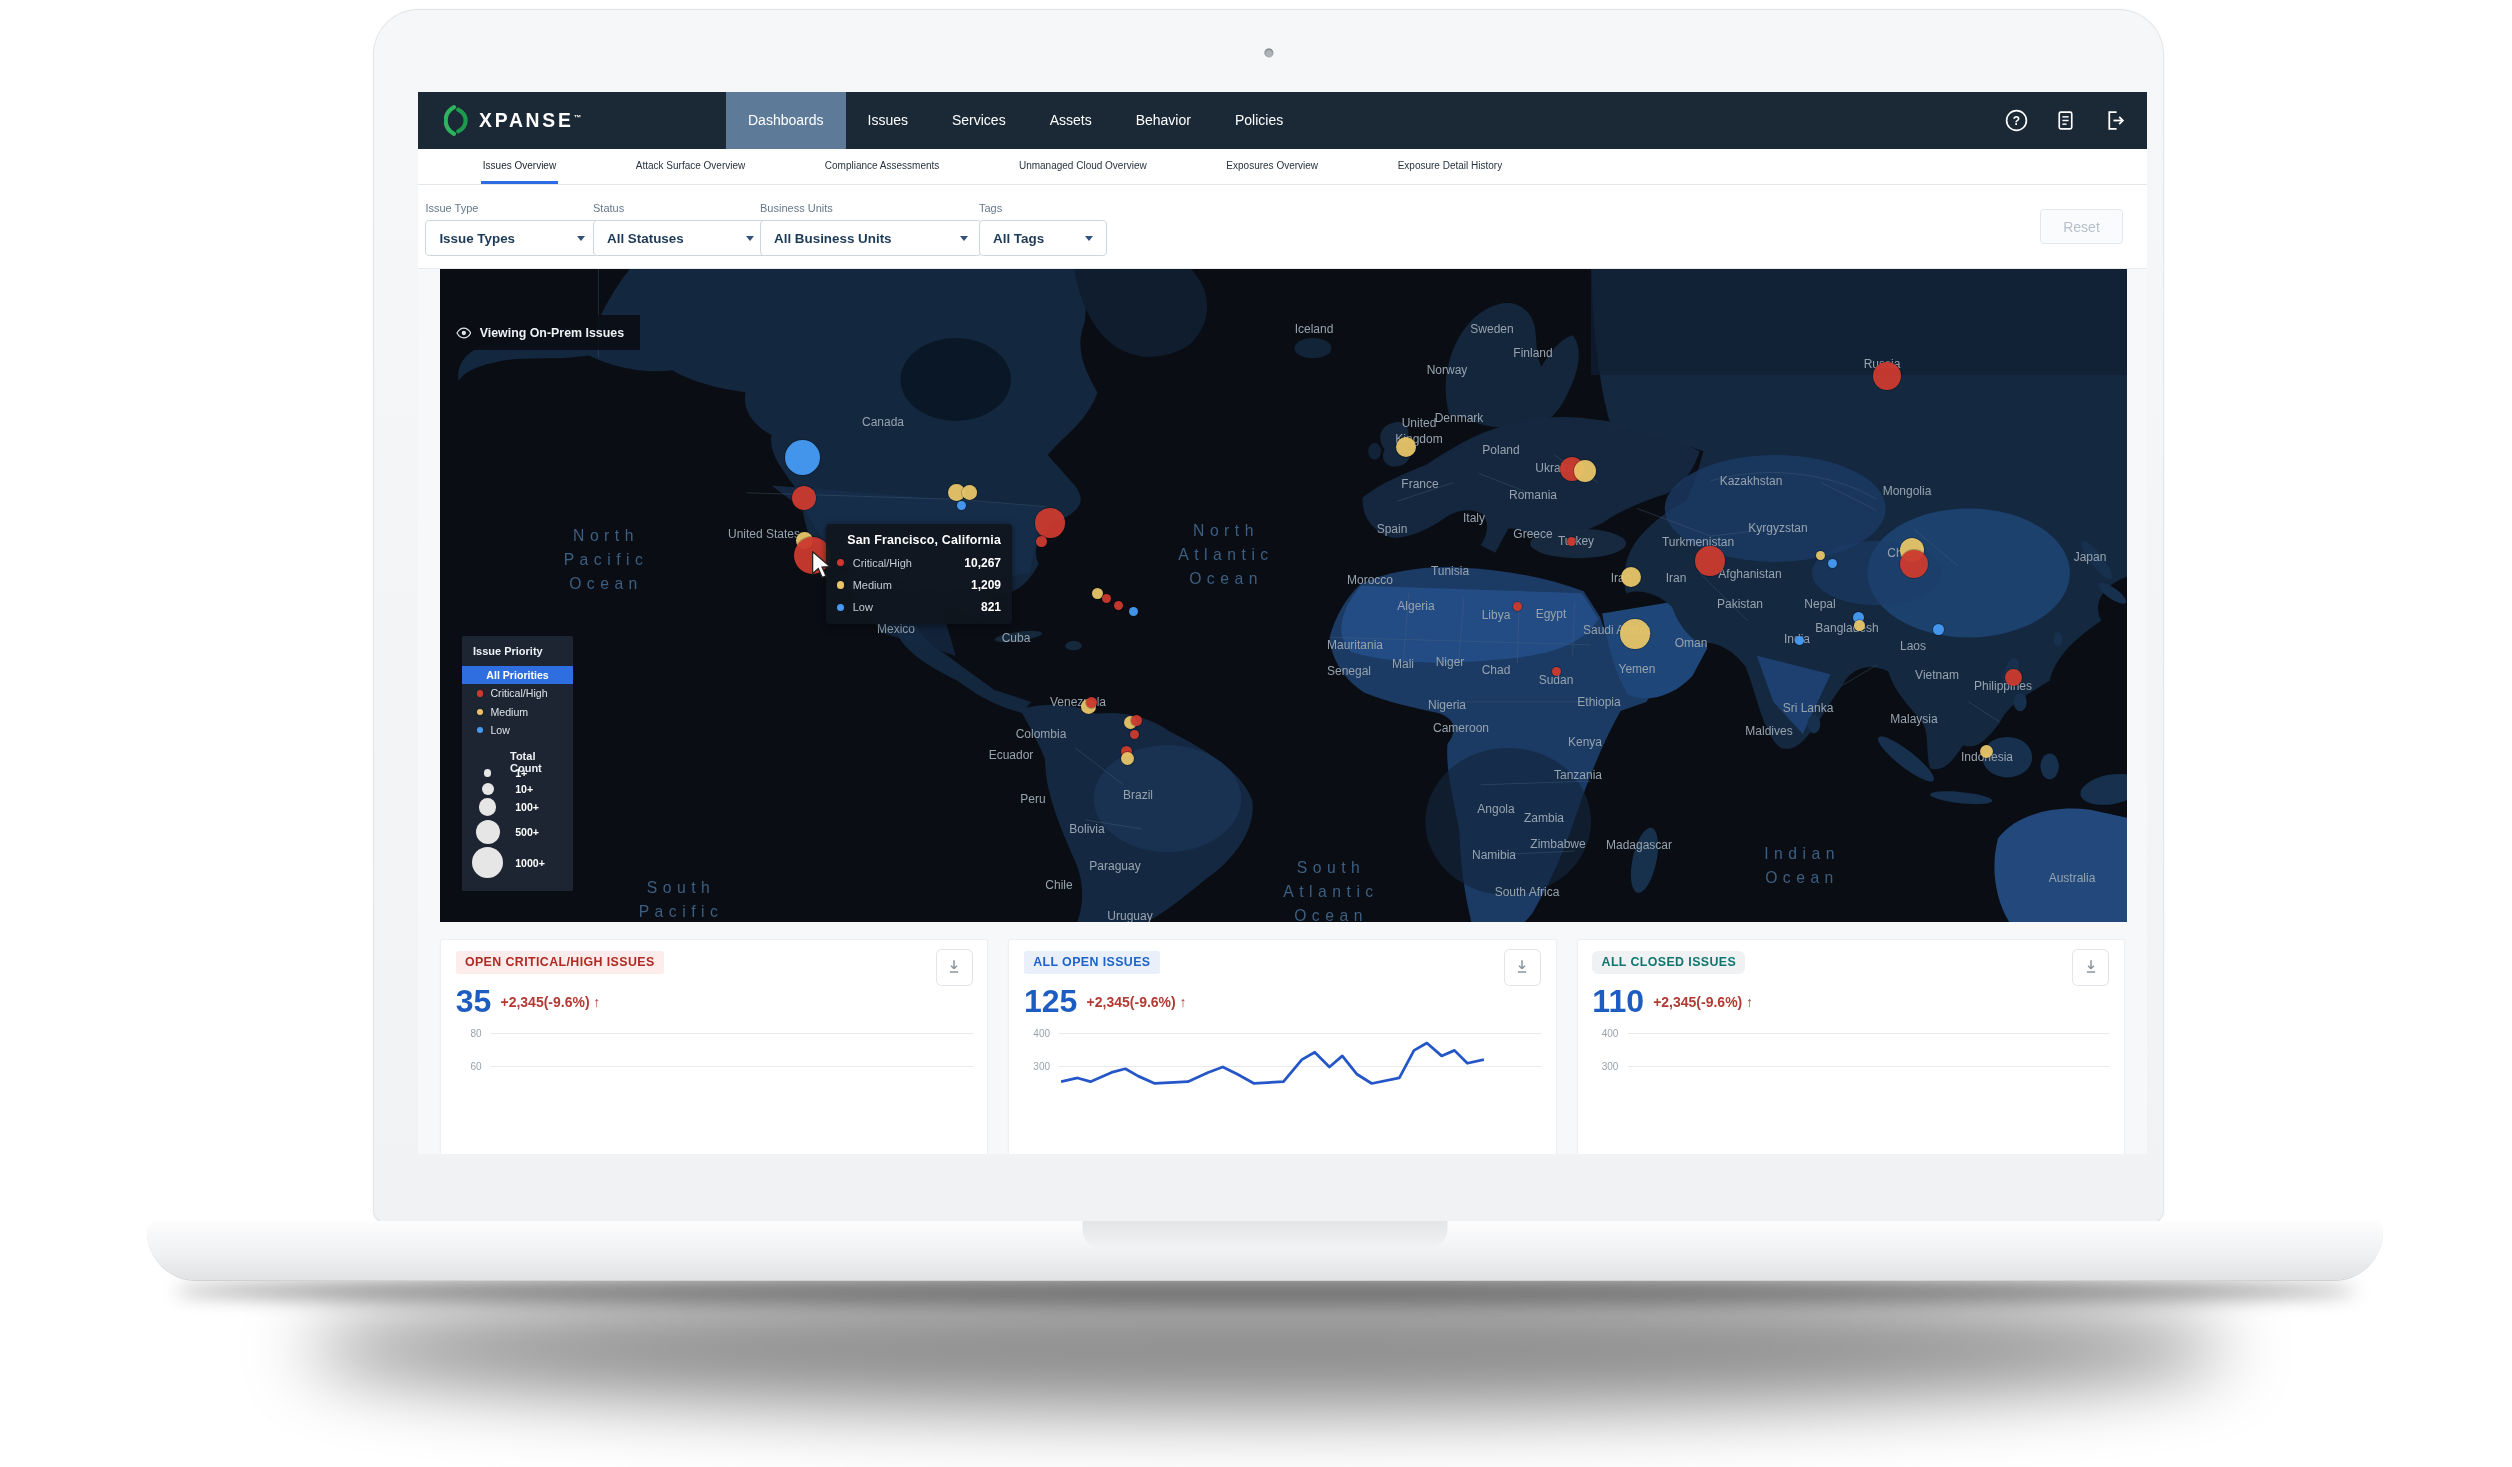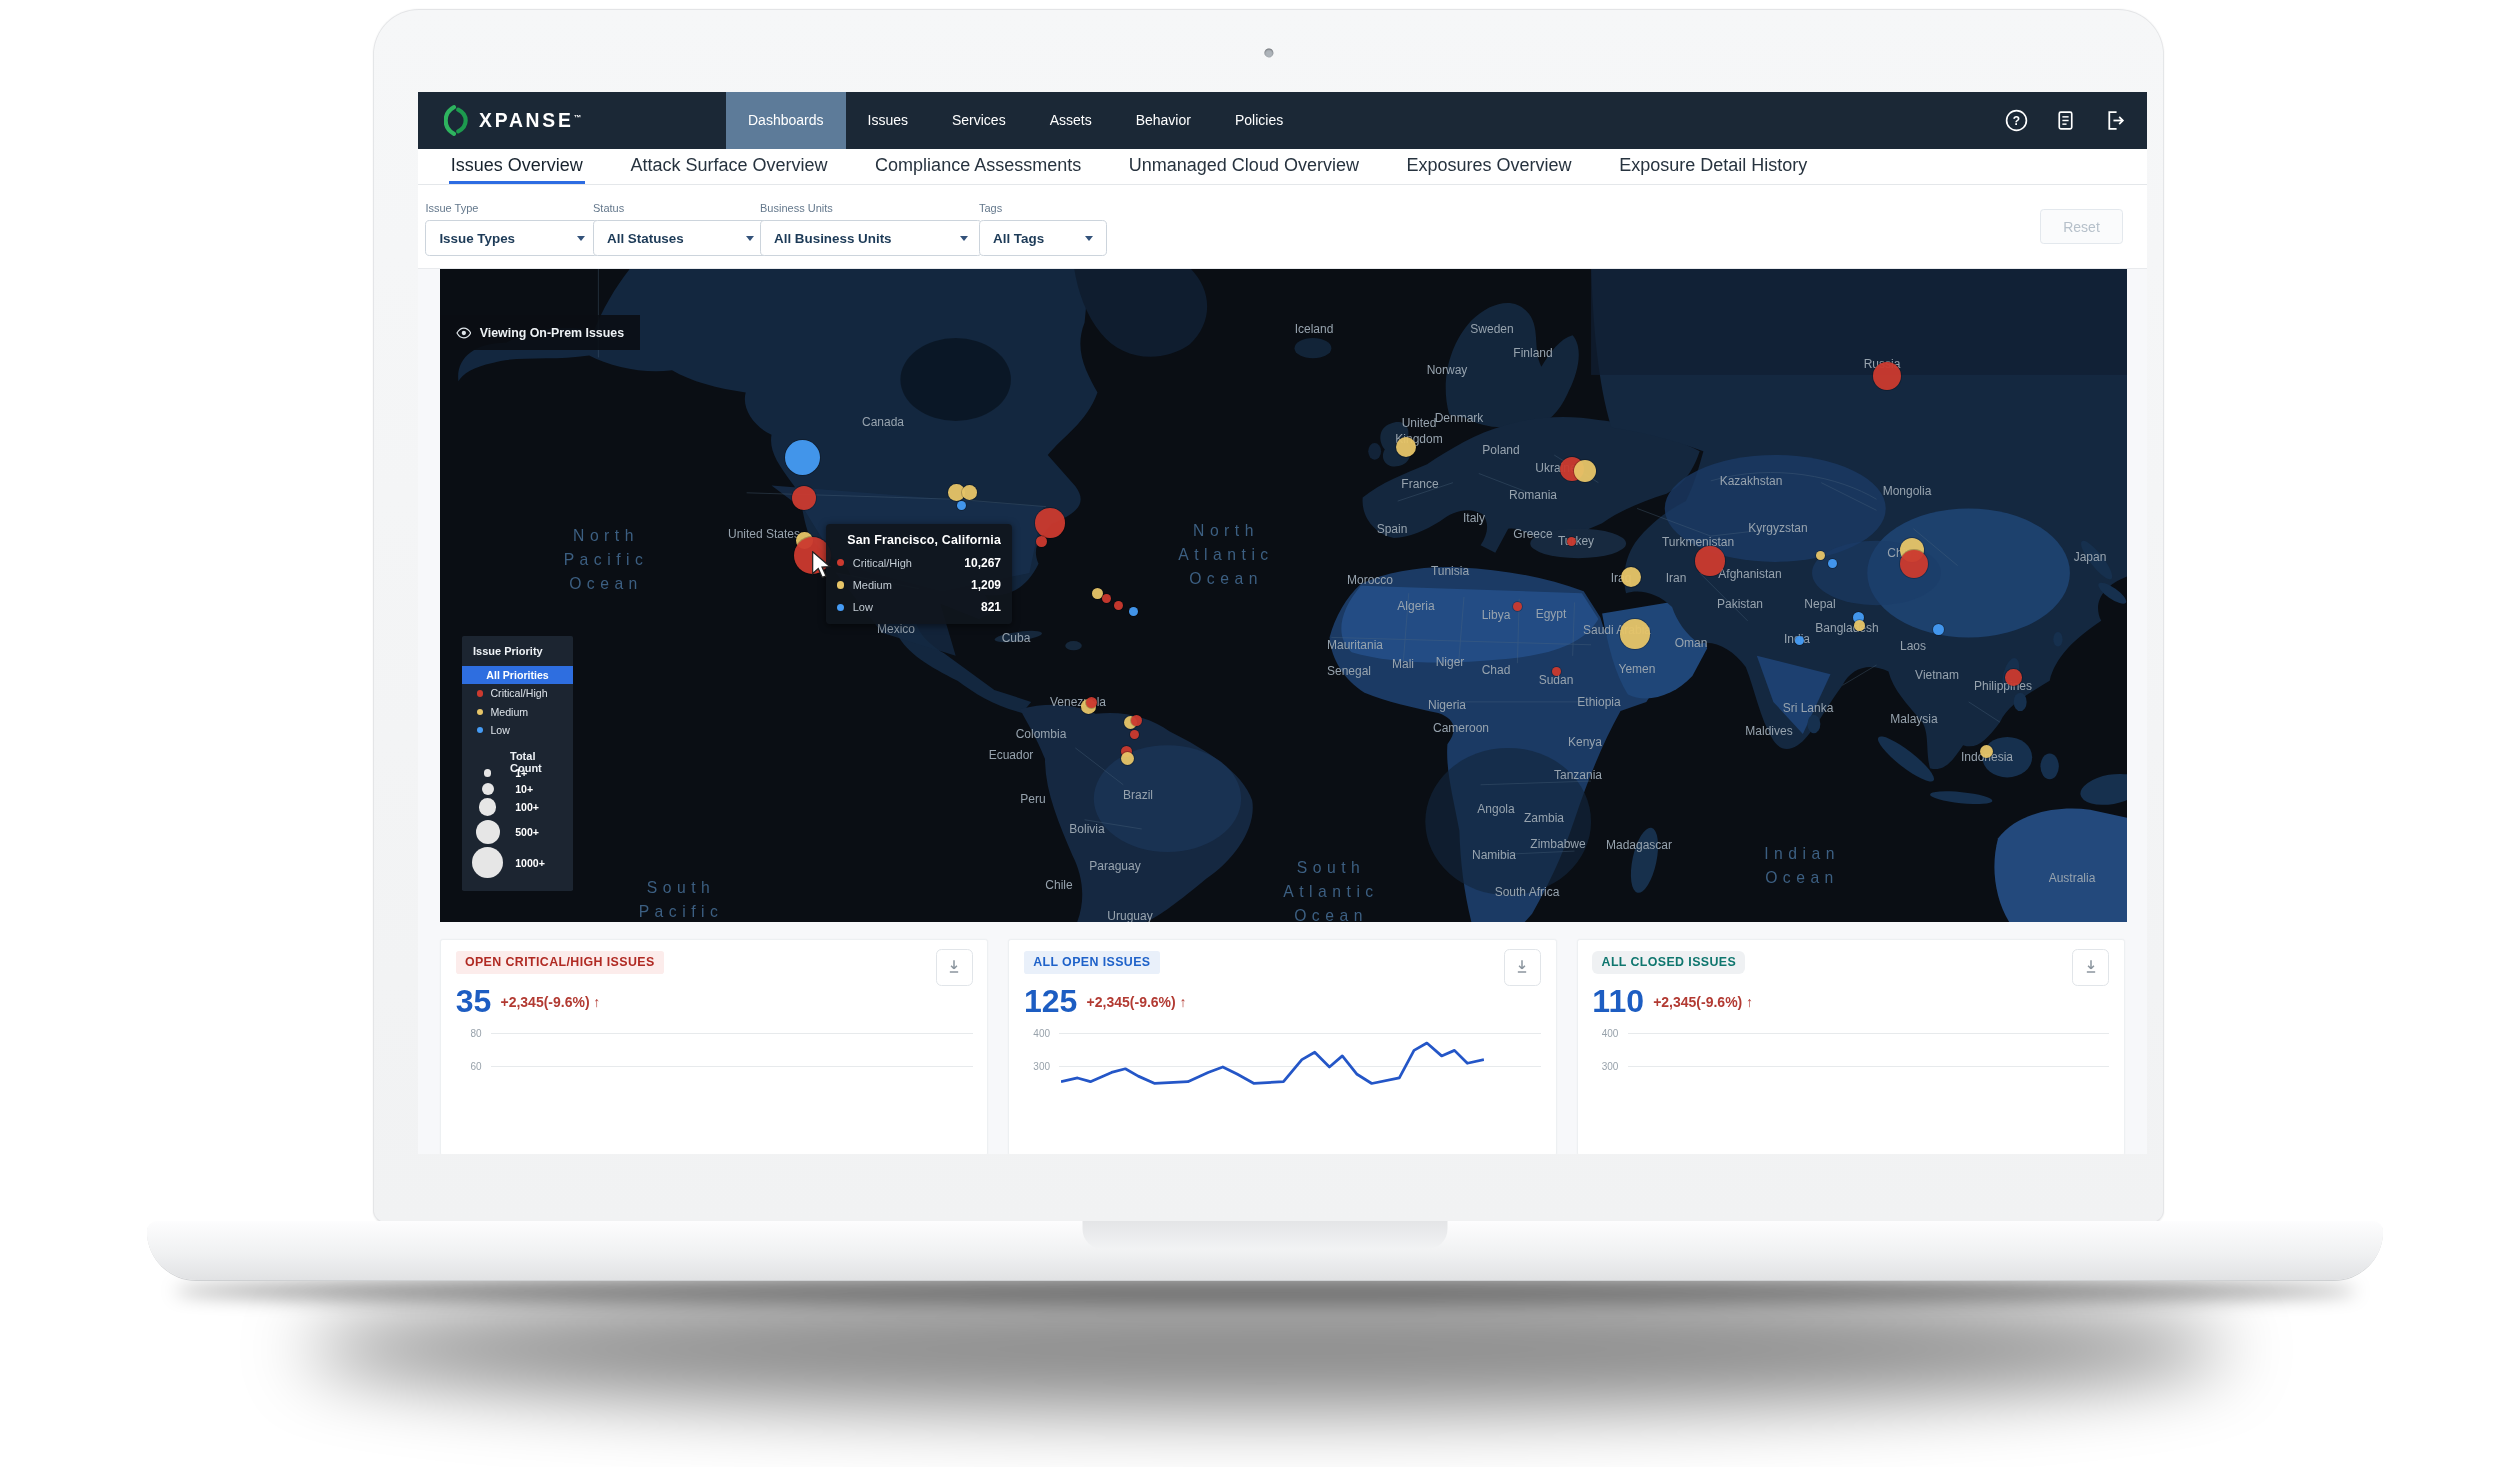--- a/index.html
+++ b/index.html
@@ -22,21 +22,21 @@
   .brand{position:absolute;left:26px;top:0;height:57px;display:flex;align-items:center;gap:10px;}
   .brand-text{color:#fff;font-size:19.3px;font-weight:bold;letter-spacing:2.8px;}
   .brand-text sup{font-size:7.4px;letter-spacing:0;}
   .nav-menu{position:absolute;left:308px;top:0;height:57px;display:flex;}
   .nav-item{padding:0 22px;line-height:57px;color:#fff;font-size:14px;cursor:pointer;}
   .nav-item.active{background:#5d7b99;}
   .nav-icons{position:absolute;right:20px;top:0;height:57px;display:flex;align-items:center;gap:24px;}
   .nav-icons svg{display:block;cursor:pointer;}
   
   .tabbar{height:35px;background:#fff;border-bottom:0.9px solid #e4e7ea;display:flex;align-items:stretch;padding-left:31px;gap:44px;}
-  .tab{font-size:18px;color:#27333f;display:flex;align-items:center;cursor:pointer;border-bottom:3.7px solid transparent;padding:0 1.8px;}
+  .tab{font-size:10px;color:#27333f;display:flex;align-items:center;cursor:pointer;border-bottom:3.7px solid transparent;padding:0 1.8px;margin-left:32px;}
   .tab.active{color:#17222d;border-bottom-color:#2d6ce2;}
   
   .filters{position:relative;height:83px;background:#fff;border-bottom:0.9px solid #e8eaed;}
   .fgroup{position:absolute;top:16.6px;}
   .fg0{left:7.4px;}  .fg1{left:175px;} .fg2{left:342px;} .fg3{left:561px;}
   .flabel{font-size:11px;color:#64788c;margin-bottom:6.4px;}
   .fselect{height:34px;border:1.4px solid #ccd4dc;border-radius:4.6px;background:#fff;display:flex;align-items:center;
            justify-content:space-between;padding:0 13px;font-size:13.4px;font-weight:bold;color:#1c3a57;cursor:pointer;}
   .fg0 .fselect{width:146px;} .fg1 .fselect{width:147px;} .fg2 .fselect{width:194px;} .fg3 .fselect{width:100px;}
   .caret{width:0;height:0;border-left:4.6px solid transparent;border-right:4.6px solid transparent;border-top:5.5px solid #33527a;margin-left:11px;}

